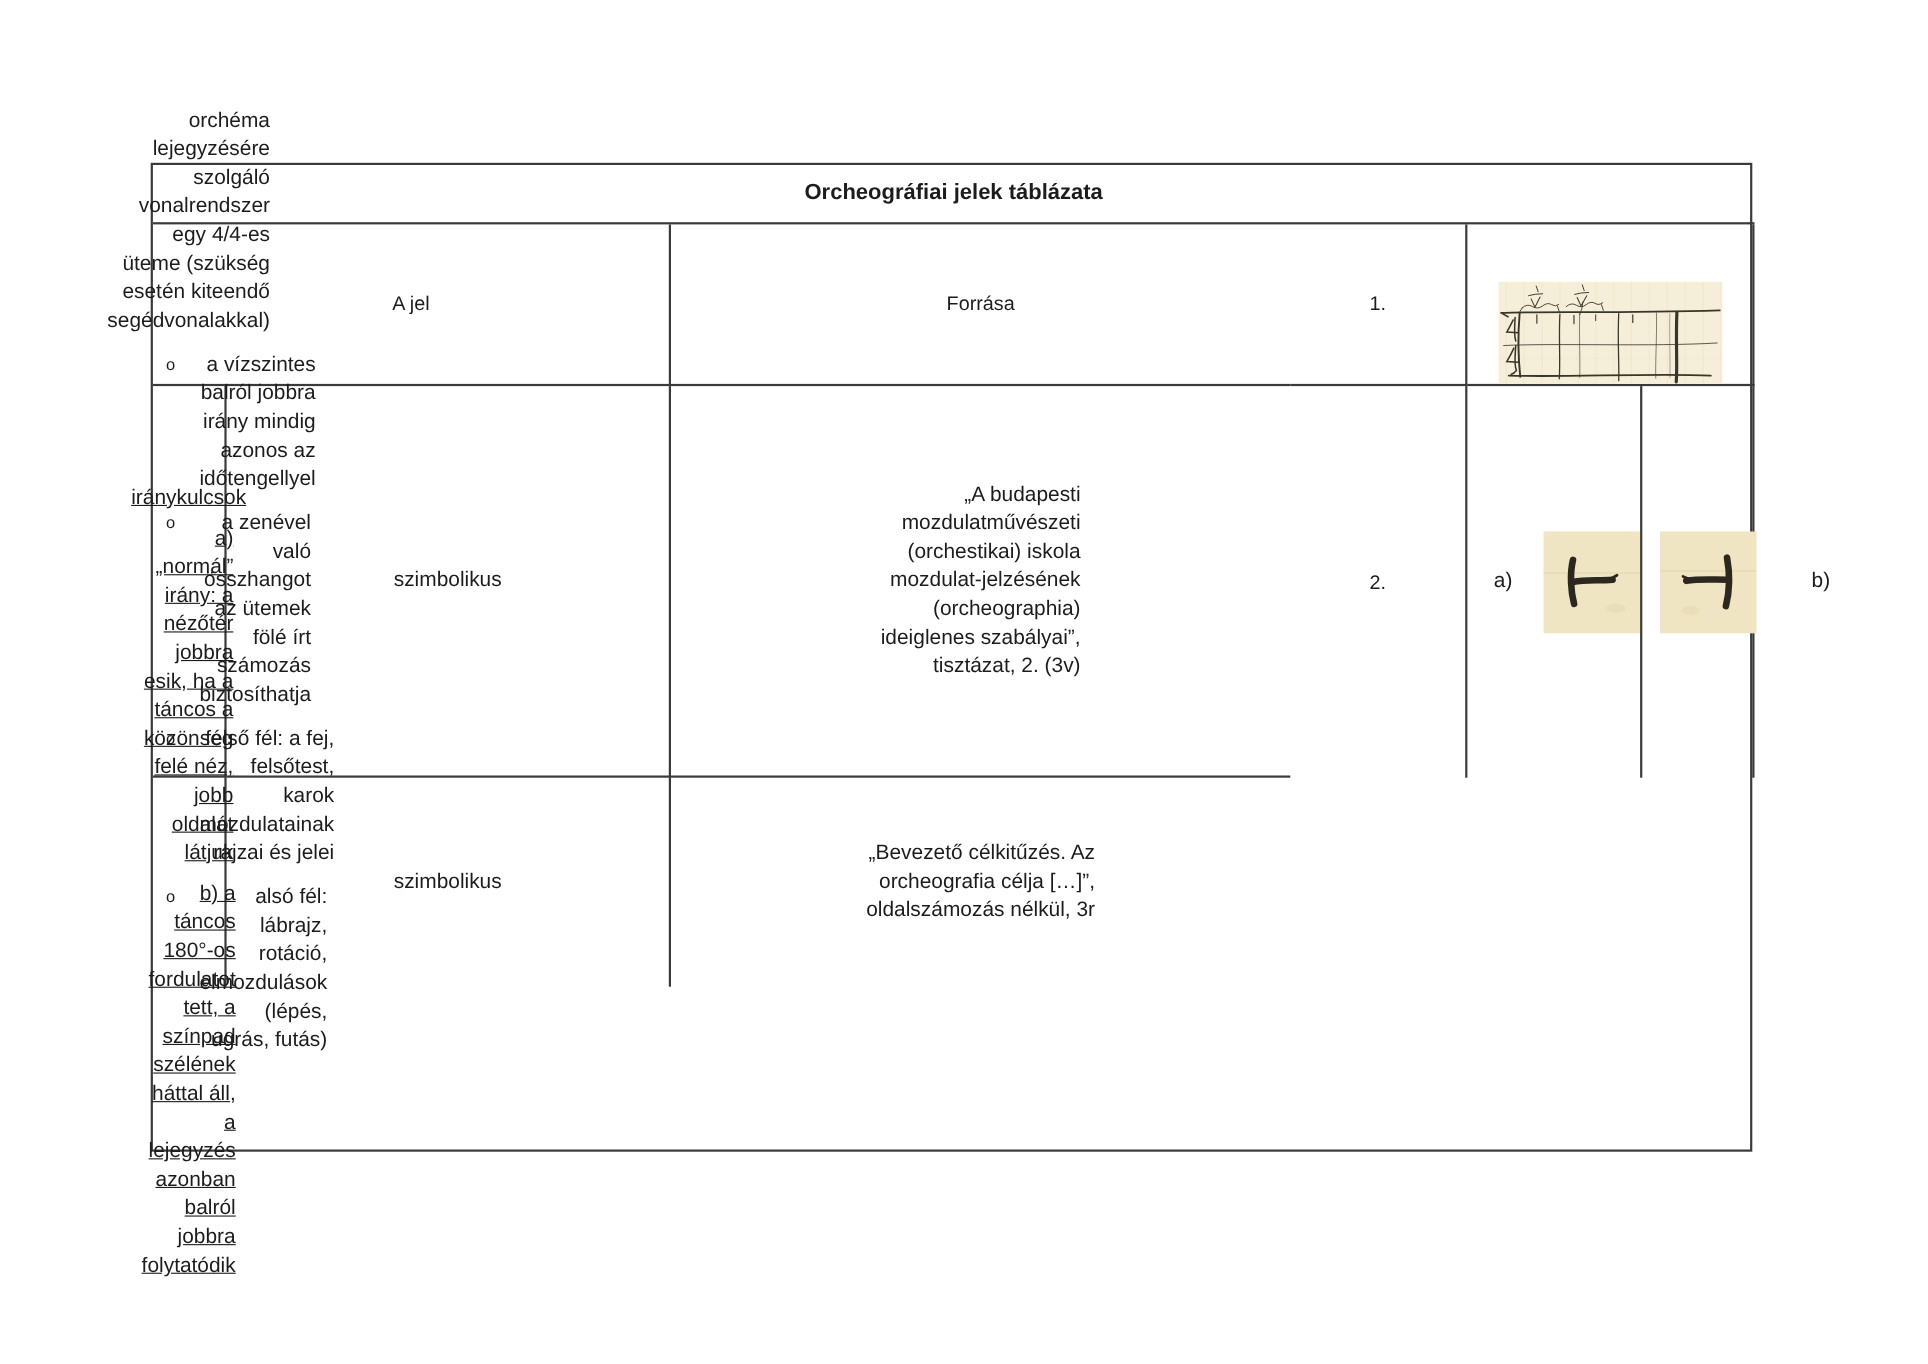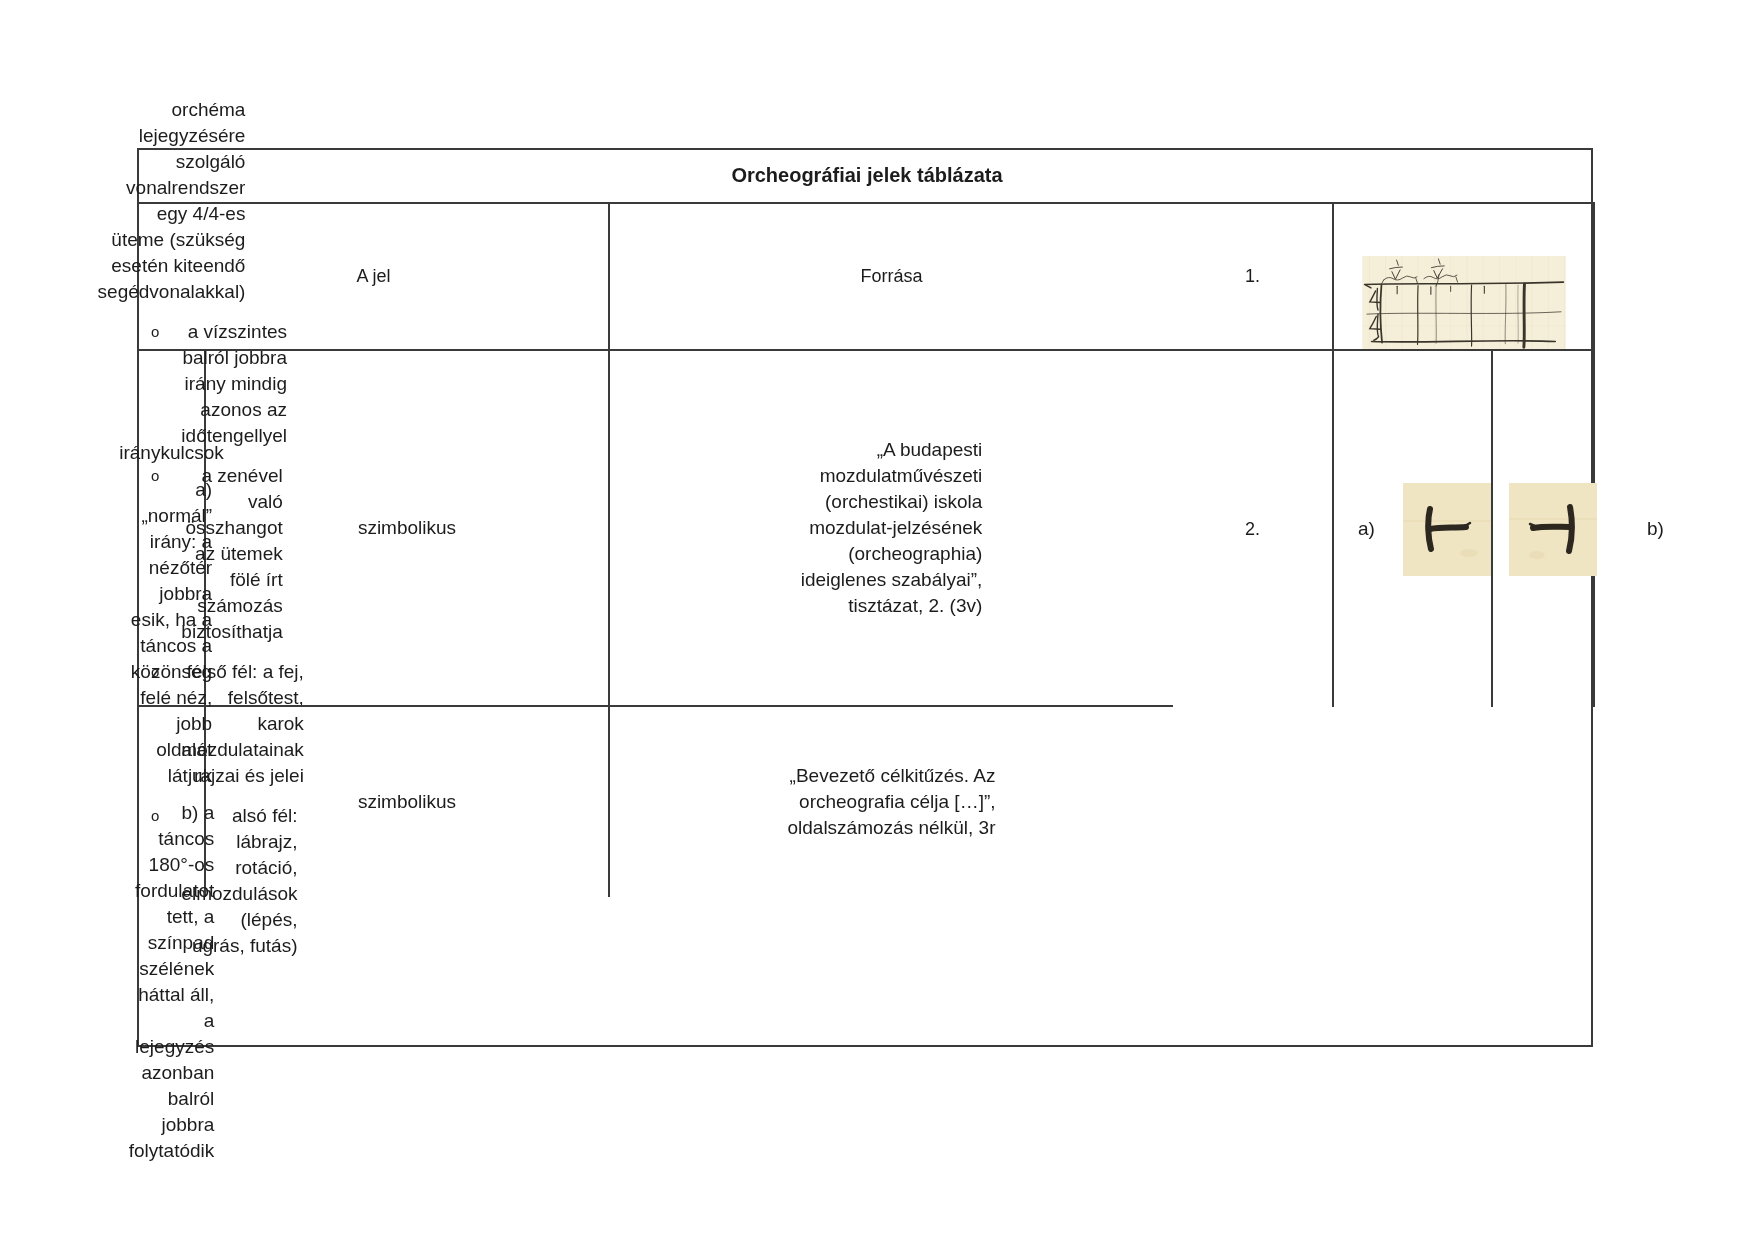--- a/index.html
+++ b/index.html
@@ -209,21 +209,21 @@
         <g fill="none" stroke="#2c2820" stroke-linecap="round">
           <path d="M24,45 C36,43 48,44 61,44" stroke-width="6"></path>
           <path d="M61,24 C64,40 63,56 60,68" stroke-width="6"></path>
           <path d="M28,44 l-7,-3" stroke-width="2.5"></path>
         </g>
       </svg>
       <span class="sign-label">b)</span>
     </div>
   </div>
 
-  <div class="cell last-row meaning-cell" style="gap:11px;">
+  <div class="cell last-row meaning-cell" style="gap:11px;text-decoration:underline;">
     <div class="ml">iránykulcsok</div>
     <div class="ml">a) „normál” irány: a nézőtér jobbra esik, ha a táncos a
 közönség felé néz, jobb oldalát látjuk</div>
     <div class="ml">b) a táncos 180°-os fordulatot tett, a színpad szélének
 háttal áll, a lejegyzés azonban balról jobbra folytatódik</div>
   </div>
 
   <div class="cell last-row">
     <span class="ml">szimbolikus</span>
   </div>

